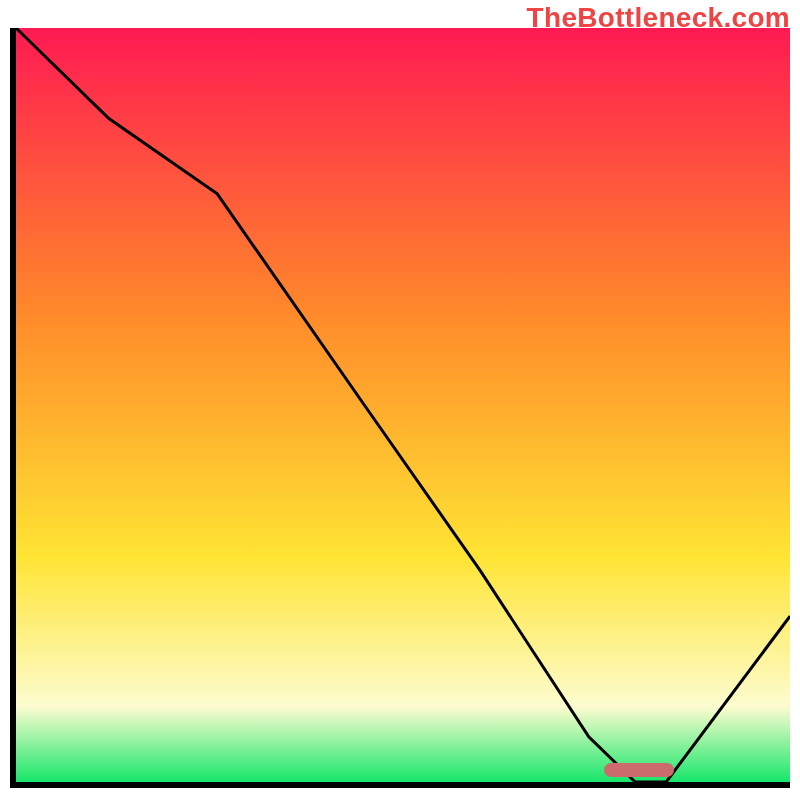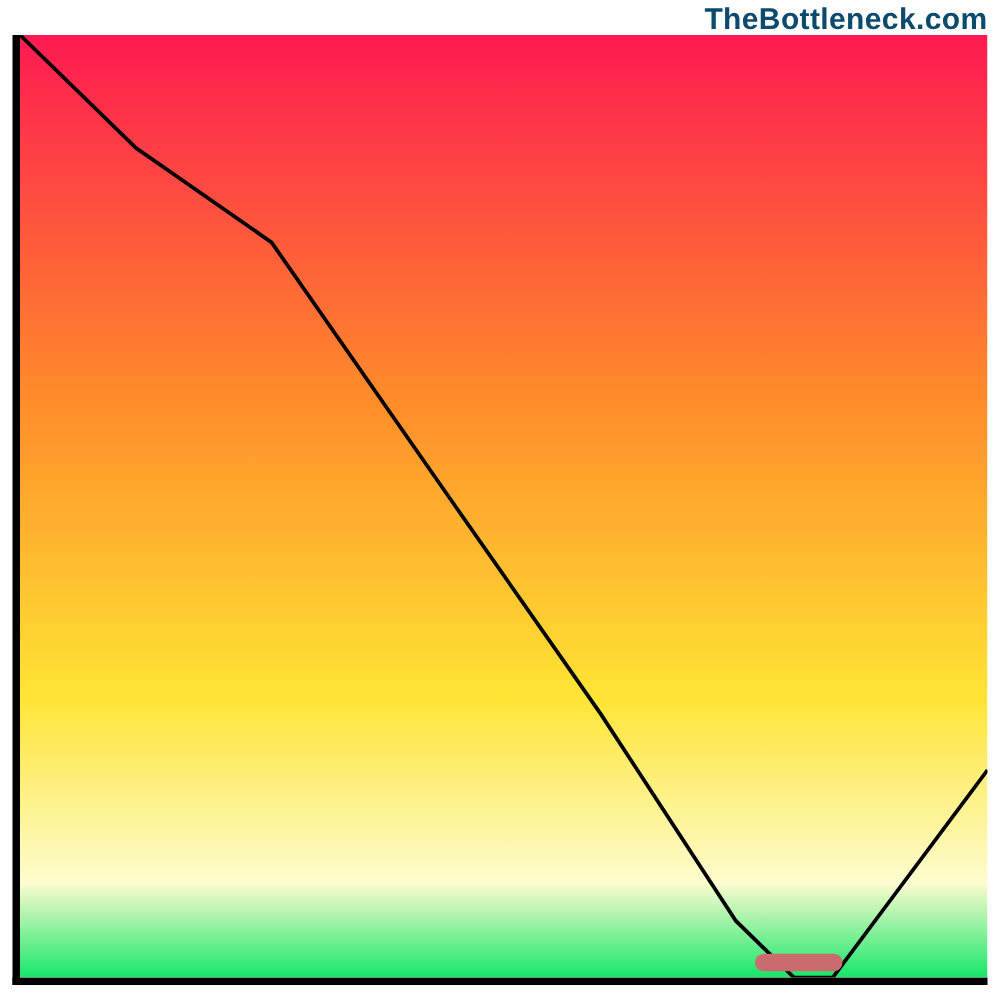--- a/index.html
+++ b/index.html
@@ -13,22 +13,22 @@
   }
   .wrap {
     position: relative;
     width: 800px;
     height: 800px;
   }
   .watermark {
     position: absolute;
     top: 2px;
     right: 10px;
-    color: #0c4a6e;
-    font-size: 24px;
+    color: #ef4444;
+    font-size: 28px;
     font-weight: 600;
     letter-spacing: 0.3px;
   }
   .plot {
     position: absolute;
     left: 10px;
     top: 28px;
     width: 780px;
     height: 760px;
     border-left: 6px solid #000;

